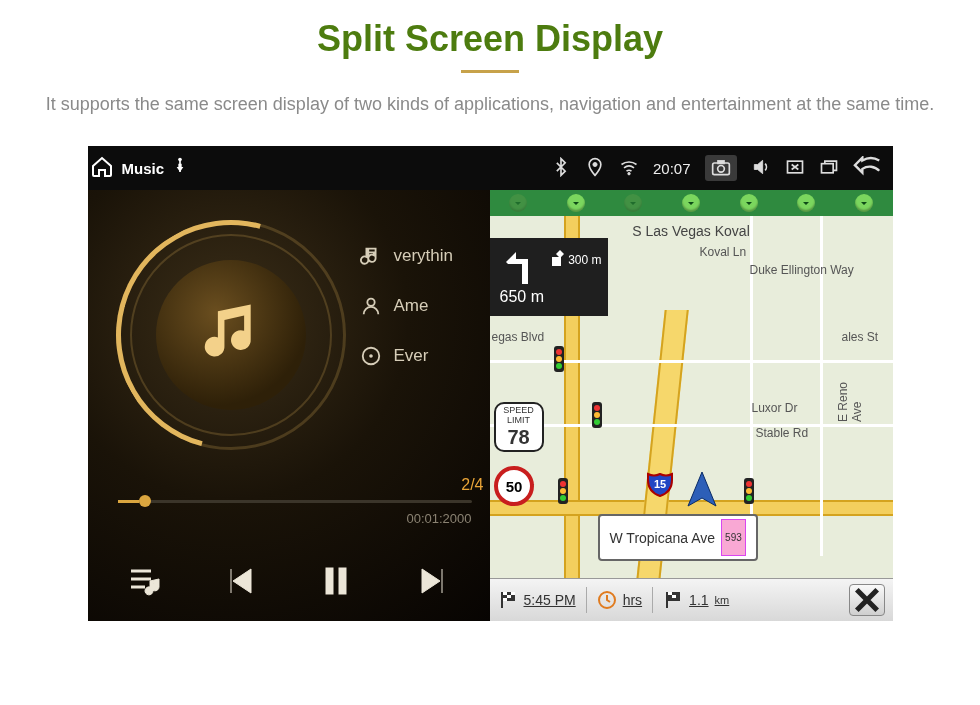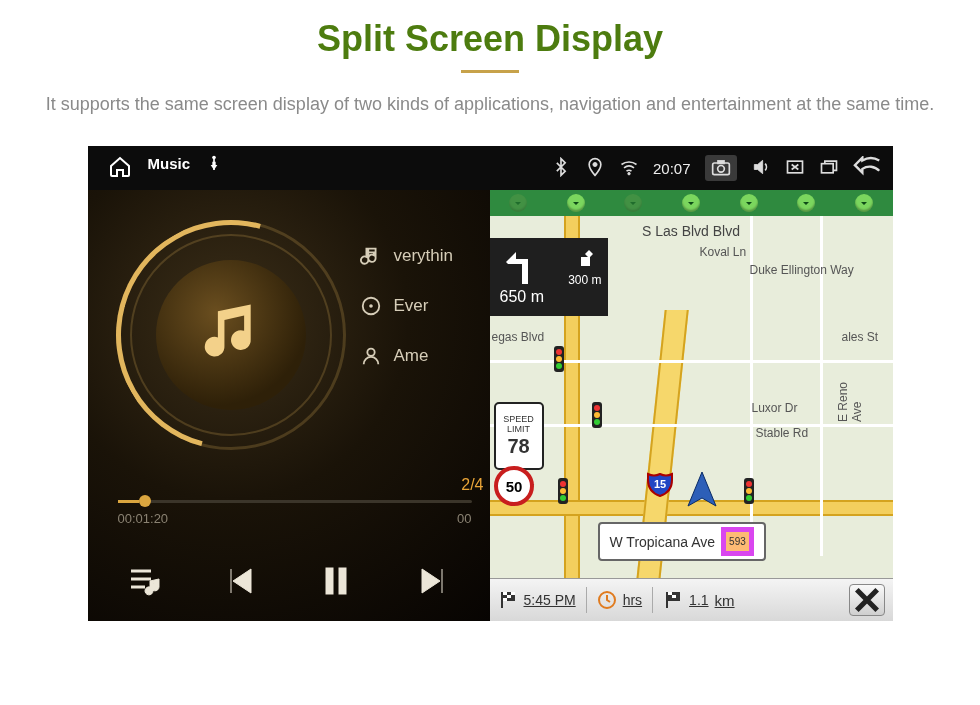--- a/index.html
+++ b/index.html
@@ -3,21 +3,21 @@
 <meta charset="utf-8">
 <style>
   html,body{margin:0;padding:0;width:980px;height:705px;font-family:Arial,Helvetica,sans-serif;background:#fff;color:#333;}
   .page{width:980px;height:705px;position:relative;}
   .title{font-size:36px;font-weight:700;text-align:center;color:#4d7c0f;padding-top:18px;}
   .title-underline{width:58px;height:3px;background:#c7a24a;margin:10px auto 18px;}
   .subtitle{font-size:18px;color:#8a8a8a;text-align:center;line-height:1.5;padding:0 40px 28px;}
   .device{width:805px;height:475px;margin:0 auto;background:#000;position:relative;overflow:hidden;}
   
   .statusbar{position:absolute;top:0;left:0;right:0;height:44px;background:#0c0c0c;display:flex;align-items:center;color:#fff;font-size:15px;}
-  .sb-left{display:flex;gap:16px;padding-left:20px;flex:1;}
+  .sb-left{display:flex;align-items:center;gap:8px;padding-left:2px;flex:1;}
   .home-icon svg{width:24px;height:24px;fill:#fff;stroke:#fff;}
   .sb-music{font-weight:600;}
   .usb-icon svg{width:16px;height:20px;fill:#fff;}
   .sb-right{display:flex;align-items:center;gap:14px;padding-right:10px;}
   .sb-right svg{width:20px;height:20px;fill:#ddd;stroke:#ddd;}
   .sb-time{font-size:15px;color:#eee;}
   .sb-bx{background:#3a3a3a;border-radius:3px;padding:4px 6px;display:flex;align-items:center;justify-content:center;}
   .sb-bx svg{width:20px;height:18px;}
   .back-icon svg{width:30px;height:22px;}
   
@@ -29,50 +29,50 @@
   .disc-inner{position:absolute;inset:40px;border-radius:50%;background:radial-gradient(circle at 40% 35%,#6a4e1f,#2e2008 70%);display:flex;align-items:center;justify-content:center;}
   .note svg{width:70px;height:70px;fill:#f3d18a;}
   .meta{position:absolute;top:55px;right:0;width:130px;color:#d6cdb8;font-size:17px;text-align:center;}
   .meta-row{display:flex;align-items:center;gap:12px;margin-bottom:28px;}
   .meta-row svg{width:22px;height:22px;fill:none;stroke:#d6cdb8;stroke-width:2;}
   .track-index{position:absolute;top:286px;right:6px;color:#e9a437;font-size:16px;}
   .progress{position:absolute;top:310px;left:30px;right:18px;}
   .bar{height:3px;background:#3b352a;border-radius:2px;position:relative;}
   .bar-fill{position:absolute;height:3px;background:#dba63f;width:6%;}
   .bar-thumb{position:absolute;left:6%;top:-5px;width:12px;height:12px;border-radius:50%;background:#dba63f;}
-  .time-row{display:flex;justify-content:space-between;font-size:13px;color:#8a8272;margin-top:8px;}
+  .time-row{display:flex;justify-content:flex-end;font-size:13px;color:#8a8272;margin-top:8px;}
   .controls{position:absolute;bottom:18px;left:10px;right:10px;display:flex;justify-content:space-around;align-items:center;}
   .controls svg{width:40px;height:36px;fill:#ece6d8;stroke:#ece6d8;}
   
   .map{position:absolute;top:44px;left:402px;right:0;bottom:0;background:#e8eddb;}
   .map-topbar{position:absolute;top:0;left:0;right:0;height:26px;background:#2f8a3f;display:flex;justify-content:space-around;align-items:center;}
   .dl{width:18px;height:18px;border-radius:50%;background:#7bd65e;display:flex;align-items:center;justify-content:center;box-shadow:inset 0 -2px 2px rgba(0,0,0,.3);}
   .dl.dim{opacity:.45;background:#5a9a49;}
   .dl svg{width:10px;height:10px;fill:#0d4a17;}
   .street-top{position:absolute;top:33px;left:0;right:0;text-align:center;font-size:14px;color:#444;}
   .turn-box{position:absolute;top:48px;left:0;width:106px;background:#1f1f1f;color:#fff;padding:8px 6px 10px;}
   .turn-box .big svg{width:42px;height:42px;fill:#fff;}
-  .turn-box .small{position:absolute;top:10px;right:6px;display:flex;flex-direction:column;align-items:center;font-size:12px;gap:2px;}
+  .turn-box .small{position:absolute;top:10px;right:6px;display:flex;flex-direction:row;align-items:center;font-size:12px;gap:2px;}
   .turn-box .small svg{width:20px;height:20px;fill:#fff;}
   .turn-box .dist{font-size:16px;padding-left:4px;margin-top:-4px;}
   .media-ctr{position:absolute;top:90px;left:120px;display:flex;gap:14px;}
   .mbtn{width:46px;height:40px;background:linear-gradient(#f9f9f9,#cfcfcf);border:1px solid #888;border-radius:4px;display:flex;align-items:center;justify-content:center;font-size:14px;font-weight:600;box-shadow:0 2px 3px rgba(0,0,0,.25);}
   .mbtn svg{width:20px;height:20px;fill:#222;}
   .roads{position:absolute;inset:0;pointer-events:none;}
   .road-h{position:absolute;height:12px;background:#f3cf5e;border-top:2px solid #d4a31f;border-bottom:2px solid #d4a31f;}
   .road-v{position:absolute;width:12px;background:#f3cf5e;border-left:2px solid #d4a31f;border-right:2px solid #d4a31f;}
   .road-minor{position:absolute;background:#fff;}
   .lbl{position:absolute;font-size:12px;color:#555;}
-  .speed-box{position:absolute;top:212px;left:4px;width:46px;background:#fff;border:2px solid #222;border-radius:5px;text-align:center;font-size:9px;line-height:1.1;padding:11px 0;}
+  .speed-box{position:absolute;top:212px;left:4px;width:46px;background:#fff;border:2px solid #222;border-radius:10px;text-align:center;font-size:9px;line-height:1.1;padding:2px 0;}
   .speed-box .n{font-size:20px;font-weight:700;}
   .shield{position:absolute;width:28px;height:28px;}
   .cursor{position:absolute;top:278px;left:190px;}
   .cursor svg{width:44px;height:44px;fill:#2d5fb8;stroke:#0a2b66;stroke-width:1;}
   .street-lbl{position:absolute;bottom:60px;left:108px;background:#fff;border:2px solid #666;border-radius:4px;padding:3px 10px;font-size:14px;display:flex;align-items:center;gap:6px;}
-  .route-badge{background:#fdba74;border:5px solid #d946ef;font-size:10px;padding:4px 3px;}
+  .route-badge{background:#f9a8d4;border:1px solid #d946ef;font-size:10px;padding:12px 3px;}
   .map-bottom{position:absolute;bottom:0;left:0;right:0;height:42px;background:linear-gradient(#f4f4f4,#d8d8d8);border-top:1px solid #999;display:flex;align-items:center;padding:0 8px;gap:10px;font-size:14px;}
   .mb-seg{display:flex;align-items:center;gap:6px;text-decoration:underline;}
   .mb-seg svg{width:20px;height:20px;}
   .mb-div{width:1px;height:26px;background:#aaa;}
   .mb-close{margin-left:auto;width:34px;height:30px;background:linear-gradient(#f9f9f9,#cfcfcf);border:1px solid #888;border-radius:4px;display:flex;align-items:center;justify-content:center;}
   .light{position:absolute;width:14px;height:30px;}
 </style>
 </head>
 <body>
 
@@ -153,32 +153,32 @@
       </div>
       <div class="meta">
         <div class="meta-row">
           <svg viewBox="0 0 24 24">
               <path d="M9 4v12a4 4 0 1 1-2-3V4h10v10a4 4 0 1 1-2-3V8H9"></path>
             </svg>
           <span>verythin</span>
         </div>
         <div class="meta-row">
           <svg viewBox="0 0 24 24">
+              <circle cx="12" cy="8" r="4"></circle>
+              <path d="M4 21a8 8 0 0 1 16 0"></path>
+            </svg>
+          <span>Ame</span>
+        </div>
+        <div class="meta-row">
+          <svg viewBox="0 0 24 24">
               <circle cx="12" cy="12" r="9"></circle>
               <circle cx="12" cy="12" r="3" fill="#1a1308" stroke="none"></circle>
               <circle cx="12" cy="12" r="1" fill="#d6cdb8"></circle>
             </svg>
           <span>Ever</span>
-        </div>
-        <div class="meta-row">
-          <svg viewBox="0 0 24 24">
-              <circle cx="12" cy="8" r="4"></circle>
-              <path d="M4 21a8 8 0 0 1 16 0"></path>
-            </svg>
-          <span>Ame</span>
         </div>
       </div>
       <div class="track-index">2/4</div>
       <div class="progress">
         <div class="bar">
           <div class="bar-fill"></div>
             <div class="bar-thumb"></div>
         </div>
         <div class="time-row">
           <span>00:01:20</span>
@@ -246,21 +246,21 @@
               <path d="M5 0v7M2 4l3 3 3-3M1 9h8"></path>
             </svg>
           </span>
         <span class="dl">
             <svg viewBox="0 0 10 10">
               <path d="M5 0v7M2 4l3 3 3-3M1 9h8"></path>
             </svg>
           </span>
       </div>
 
-      <div class="street-top">S Las Blvd Blvd</div>
+      <div class="street-top">S Las Vegas Koval</div>
 
       <div class="turn-box">
         <span class="big"><svg viewBox="0 0 42 42">
               <path d="M26 38V18H12l-2-2 10-10v7h12v25z"></path>
             </svg></span>
         <span class="small">
           <span><svg viewBox="0 0 20 20">
                 <path d="M6 18V9h7l-3-3 4-4 4 4-3 3v9z"></path>
               </svg></span>
           <span>300 m</span>
@@ -355,21 +355,21 @@
         </div>
         <div class="mb-div"></div>
         <div class="mb-seg">
           <svg viewBox="0 0 20 20">
               <rect x="3" y="2" width="2" height="16" fill="#333"></rect>
               <rect x="5" y="2" width="12" height="9" fill="#333"></rect>
               <rect x="5" y="2" width="4" height="3" fill="#fff"></rect>
               <rect x="9" y="5" width="4" height="3" fill="#fff"></rect>
             </svg>
           <span>1.1</span>
-          <span style="font-size:15px">km</span>
+          <span style="font-size:11px">km</span>
         </div>
         <div class="mb-close">
           <svg viewBox="0 0 20 20">
               <path d="M4 4l12 12M16 4 4 16" stroke="#222" stroke-width="3" fill="none"></path>
             </svg>
         </div>
       </div>
     </div>
 
   </div>

